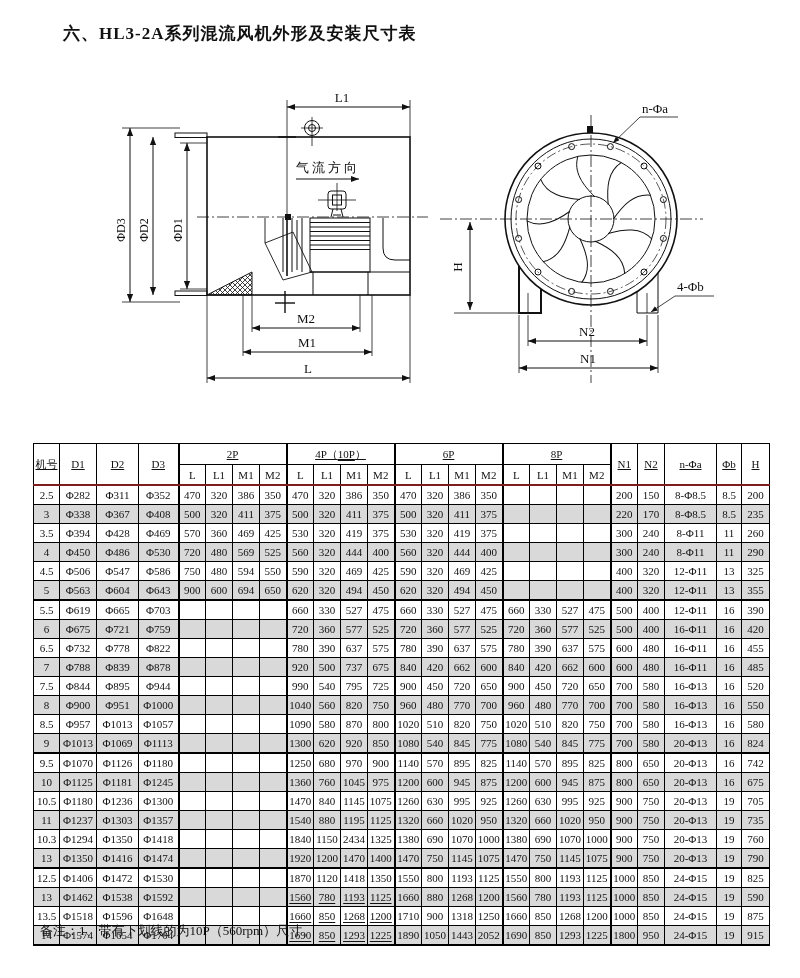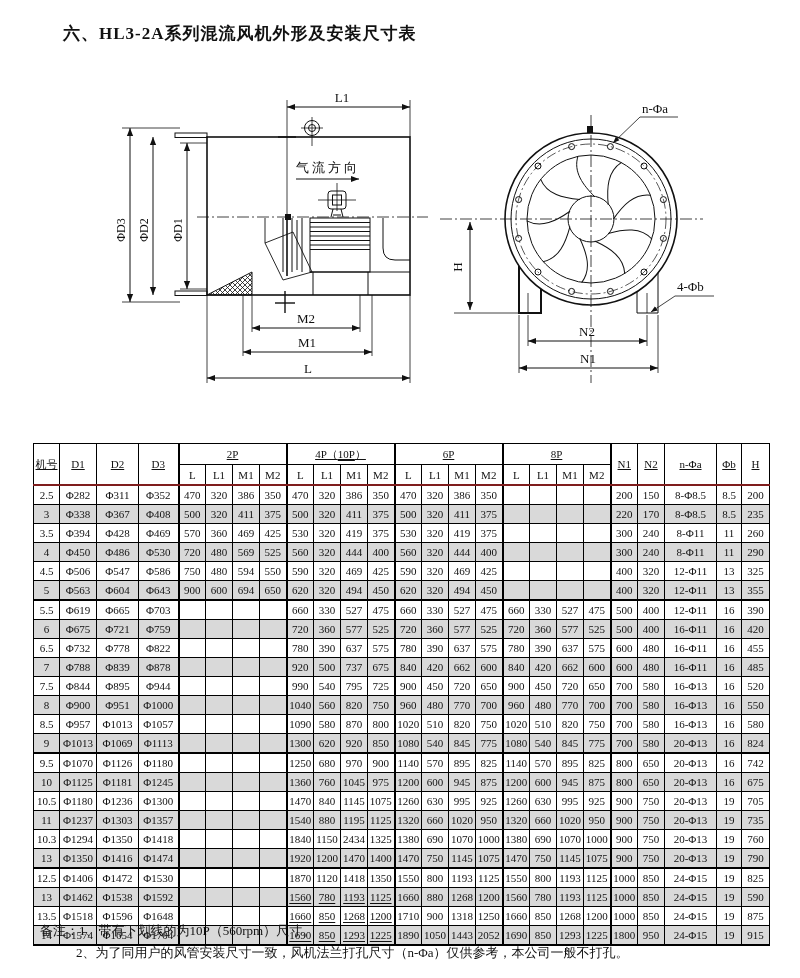--- a/index.html
+++ b/index.html
@@ -919,14 +919,13 @@
         <td>950</td>
         <td>24-Φ15</td>
         <td>19</td>
         <td>915</td>
       </tr>
     </tbody>
 </table>
 
 <div class="notes">
   <div class="l1">备注：1、带有下划线的为10P（560rpm）尺寸。</div>
-  <div class="l2">2、为了同用户的风管安装尺寸一致，风机法兰打孔尺寸（n-Φa）仅供参考，本公司一般不打孔。</div>
 </div>
 
 </body></html>

